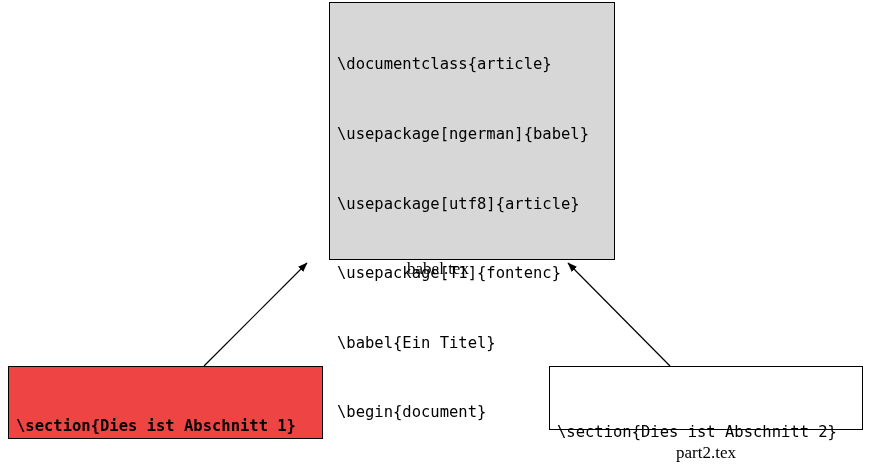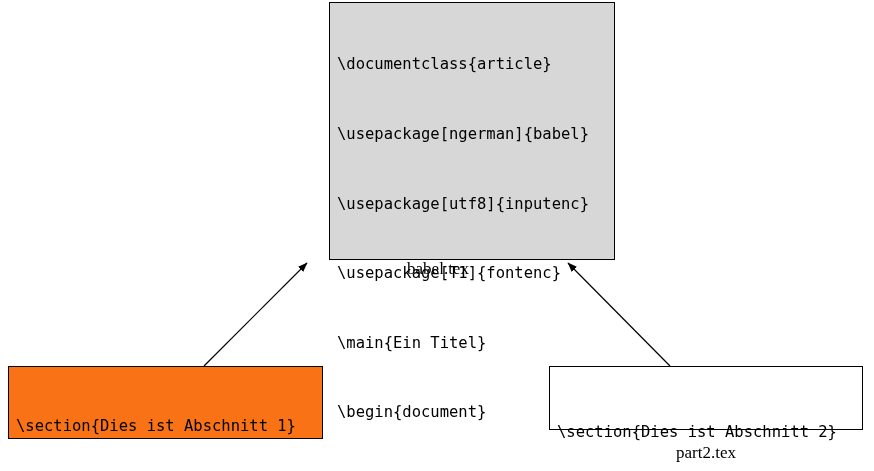--- a/index.html
+++ b/index.html
@@ -42,24 +42,25 @@
     padding: 4px 0 0 7px;
     margin-left: 34px;
   }
 
   
   #part1-box {
     left: 8px;
     top: 366px;
     width: 315px;
     height: 73px;
-    background: #f97316;
+    background: #ef4444;
     font-size: 15.5px;
     line-height: 23.2px;
     padding: 2px 0 0 7px;
+    font-weight: bold;
   }
   #part2-box {
     left: 549px;
     top: 366px;
     width: 314px;
     height: 64px;
     background: #ffffff;
     font-size: 15.5px;
     line-height: 23.2px;
     padding: 8px 0 0 7px;
@@ -99,23 +100,23 @@
         <path d="M0,0 L8,3 L0,6 z" fill="#000000"></path>
       </marker>
     </defs>
     <line x1="204" y1="366" x2="307" y2="263" stroke="#000000" stroke-width="1.2" marker-end="url(#arrowhead)"></line>
     <line x1="670" y1="366" x2="568" y2="263" stroke="#000000" stroke-width="1.2" marker-end="url(#arrowhead)"></line>
   </svg>
 
   <div class="code-box" id="main-box">
     <span class="code-line">\documentclass{article}</span>
     <span class="code-line">\usepackage[ngerman]{babel}</span>
-    <span class="code-line">\usepackage[utf8]{inputenc}</span>
+    <span class="code-line">\usepackage[utf8]{article}</span>
     <span class="code-line">\usepackage[T1]{fontenc}</span>
-    <span class="code-line">\main{Ein Titel}</span>
+    <span class="code-line">\babel{Ein Titel}</span>
     <span class="code-line">\begin{document}</span>
     
     
     
     
     
   </div>
   <div class="caption" id="caption-main">babel.tex</div>
 
   <div class="code-box" id="part1-box">

